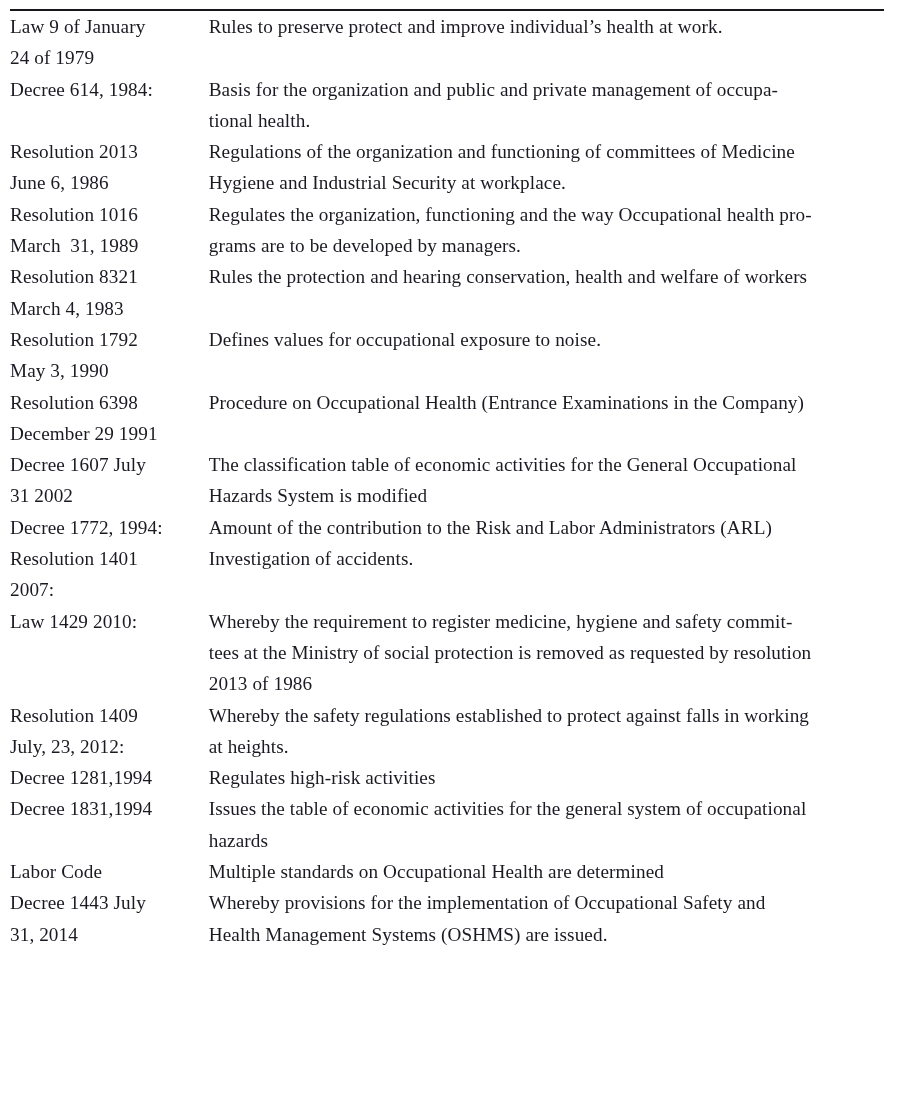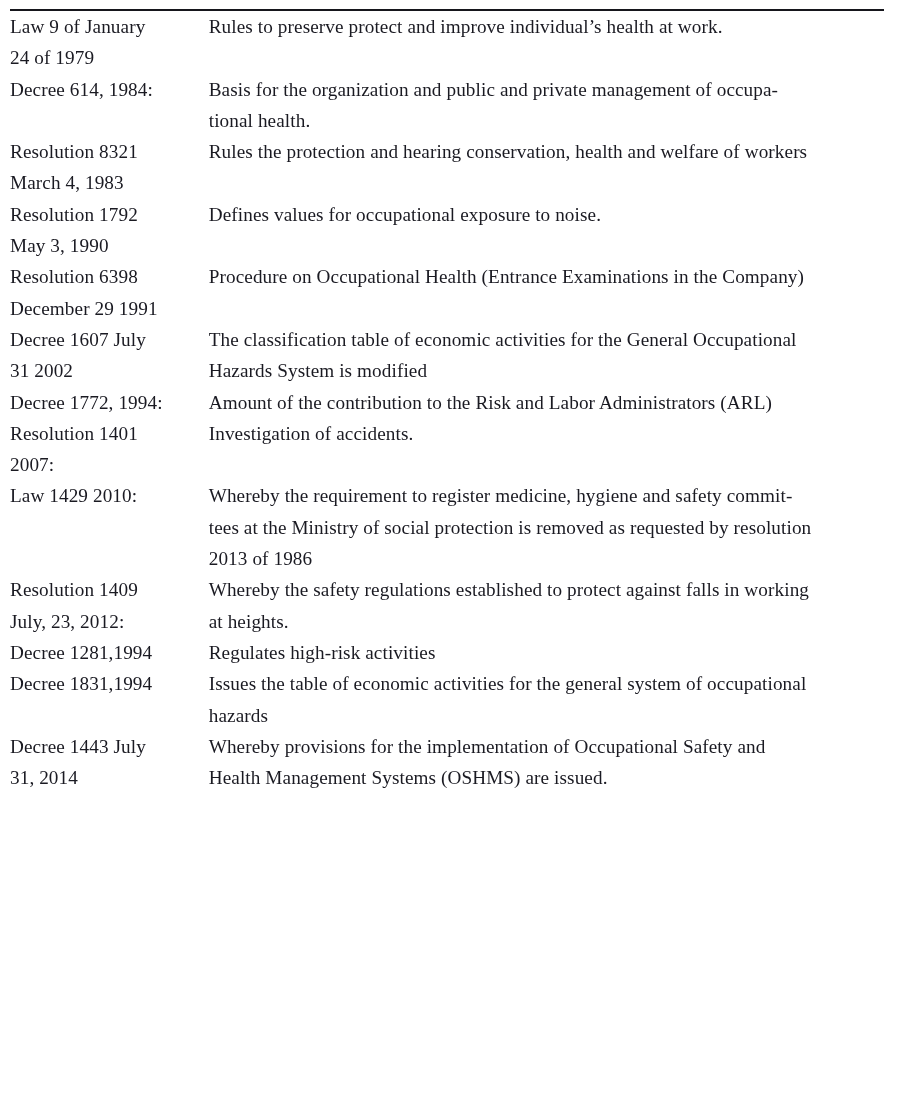--- a/index.html
+++ b/index.html
@@ -79,20 +79,32 @@
           <td class="col-ref">Law 9 of January
 24 of 1979</td>
           <td class="col-desc">Rules to preserve protect and improve individual’s health at work.</td>
         </tr>
         <tr class="reg-row">
           <td class="col-ref">Decree 614, 1984:</td>
           <td class="col-desc">Basis for the organization and public and private management of occupa-
 tional health.</td>
         </tr>
         <tr class="reg-row">
+          <td class="col-ref">Resolution 2013
+June 6, 1986</td>
+          <td class="col-desc">Regulations of the organization and functioning of committees of Medicine
+Hygiene and Industrial Security at workplace.</td>
+        </tr>
+        <tr class="reg-row">
+          <td class="col-ref">Resolution 1016
+March  31, 1989</td>
+          <td class="col-desc">Regulates the organization, functioning and the way Occupational health pro-
+grams are to be developed by managers.</td>
+        </tr>
+        <tr class="reg-row">
           <td class="col-ref">Resolution 8321
 March 4, 1983</td>
           <td class="col-desc">Rules the protection and hearing conservation, health and welfare of workers</td>
         </tr>
         <tr class="reg-row">
           <td class="col-ref">Resolution 1792
 May 3, 1990</td>
           <td class="col-desc">Defines values for occupational exposure to noise.</td>
         </tr>
         <tr class="reg-row">
@@ -130,20 +142,24 @@
         <tr class="reg-row">
           <td class="col-ref">Decree 1281,1994</td>
           <td class="col-desc">Regulates high-risk activities</td>
         </tr>
         <tr class="reg-row">
           <td class="col-ref">Decree 1831,1994</td>
           <td class="col-desc">Issues the table of economic activities for the general system of occupational
 hazards</td>
         </tr>
         <tr class="reg-row">
+          <td class="col-ref">Labor Code</td>
+          <td class="col-desc">Multiple standards on Occupational Health are determined</td>
+        </tr>
+        <tr class="reg-row">
           <td class="col-ref">Decree 1443 July
 31, 2014</td>
           <td class="col-desc">Whereby provisions for the implementation of Occupational Safety and
 Health Management Systems (OSHMS) are issued.</td>
         </tr>
       </tbody>
   </table>
 
 </div>
 

